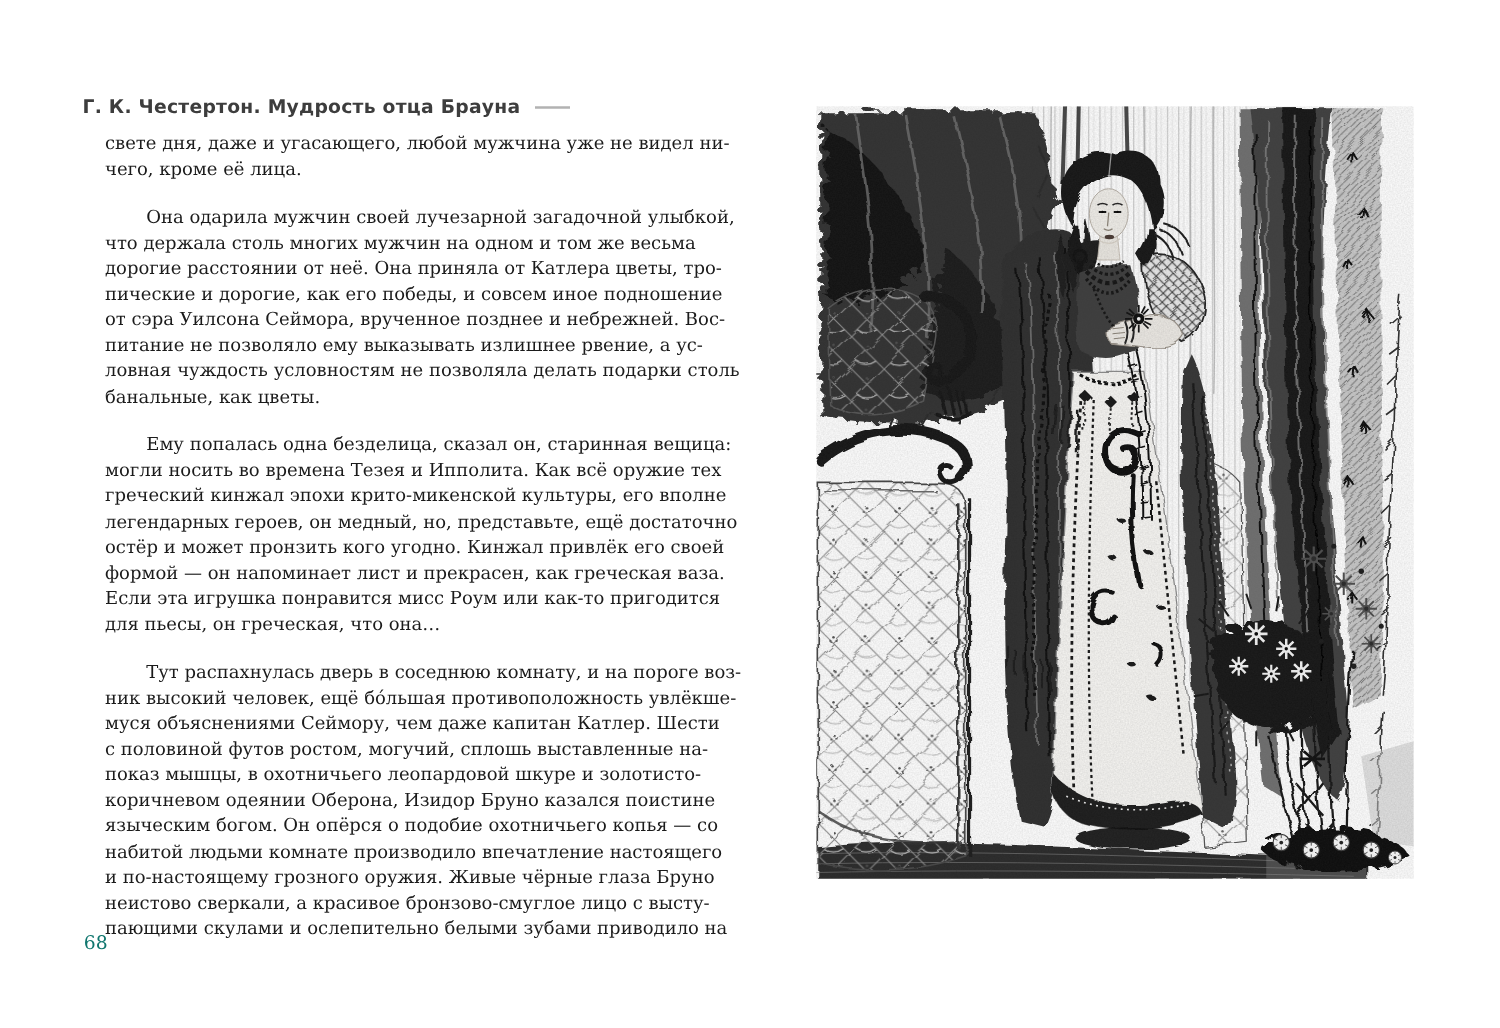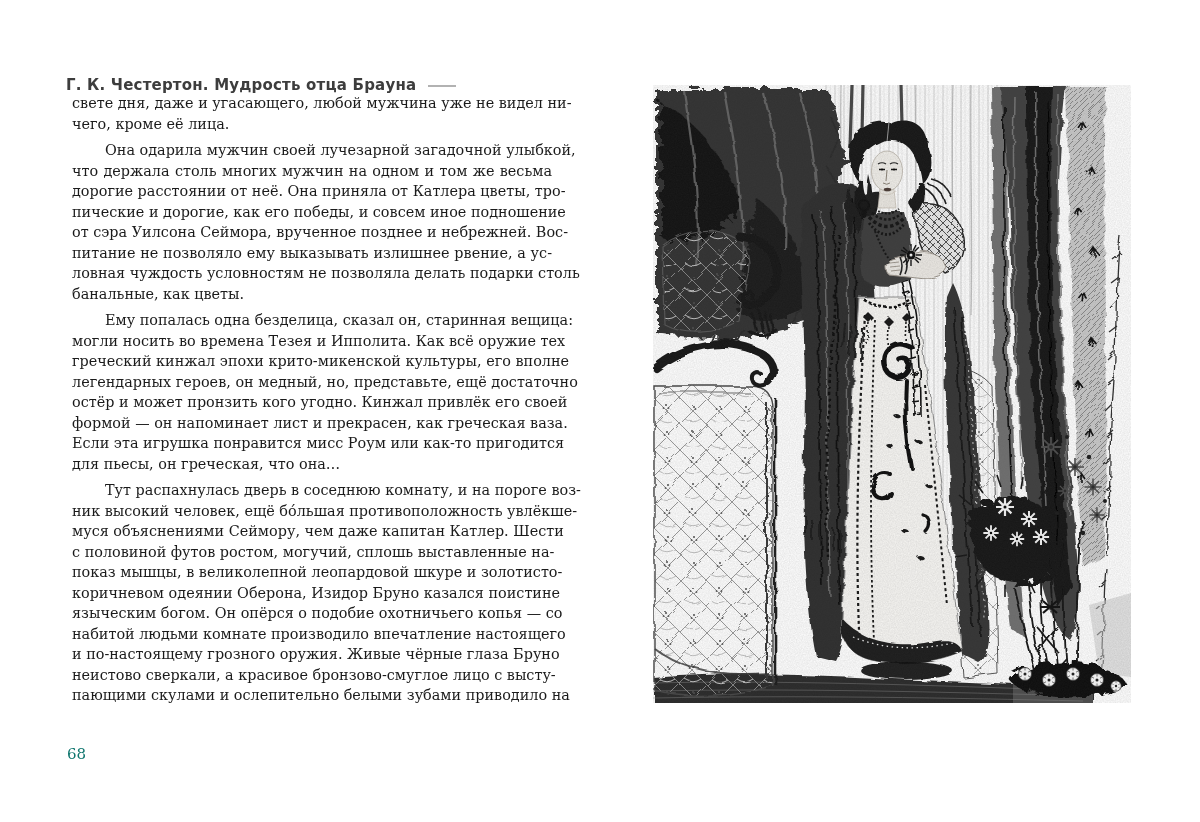--- a/index.html
+++ b/index.html
@@ -7,21 +7,21 @@
     width:1200px;height:822px;background:#ffffff;position:relative;overflow:hidden;
     font-family:"DejaVu Serif","Liberation Serif",serif;color:#1b1b1b;
   }
   .running-head{
     position:absolute;left:66px;top:44px;white-space:nowrap;
     font-family:"DejaVu Sans","Liberation Sans",sans-serif;
     font-weight:bold;font-size:15px;letter-spacing:.2px;color:#3d3d3d;margin-top:32px;
   }
   .header-rule{display:inline-block;width:28px;height:2px;background:#b2b2b2;margin-left:12px;vertical-align:3px;}
   .text-col{position:absolute;left:66px;top:87px;width:492px;}
-  .para{margin:6px;}
+  .para{margin:18px;}
   .line{
     font-size:14.4px;line-height:20.5px;height:20.5px;
     text-align:justify;text-align-last:justify;white-space:nowrap;color:#1b1b1b;
   }
   .line.last{text-align-last:left;}
   .line.indent{padding-left:33px;}
   .folio{position:absolute;left:67px;top:745px;font-size:15px;color:#0f766e;}
   .illus{position:absolute;left:653px;top:85px;width:478px;height:618px;margin:0;}
 </style>
 </head>
@@ -56,21 +56,21 @@
         <div class="line">остёр и может пронзить кого угодно. Кинжал привлёк его своей</div>
         <div class="line">формой — он напоминает лист и прекрасен, как греческая ваза.</div>
         <div class="line">Если эта игрушка понравится мисс Роум или как-то пригодится</div>
         <div class="line last">для пьесы, он греческая, что она…</div>
       </div>
       <div class="para">
         <div class="line indent">Тут распахнулась дверь в соседнюю комнату, и на пороге воз-</div>
         <div class="line">ник высокий человек, ещё бо́льшая противоположность увлёкше-</div>
         <div class="line">муся объяснениями Сеймору, чем даже капитан Катлер. Шести</div>
         <div class="line">с половиной футов ростом, могучий, сплошь выставленные на-</div>
-        <div class="line">показ мышцы, в великолепной леопардовой шкуре и золотисто-</div>
+        <div class="line">показ мышцы, в охотничьего леопардовой шкуре и золотисто-</div>
         <div class="line">коричневом одеянии Оберона, Изидор Бруно казался поистине</div>
         <div class="line">языческим богом. Он опёрся о подобие охотничьего копья — со</div>
         <div class="line">набитой людьми комнате производило впечатление настоящего</div>
         <div class="line">и по-настоящему грозного оружия. Живые чёрные глаза Бруно</div>
         <div class="line">неистово сверкали, а красивое бронзово-смуглое лицо с высту-</div>
         <div class="line last">пающими скулами и ослепительно белыми зубами приводило на</div>
       </div>
     </main>
 
   <div class="folio">68</div>

